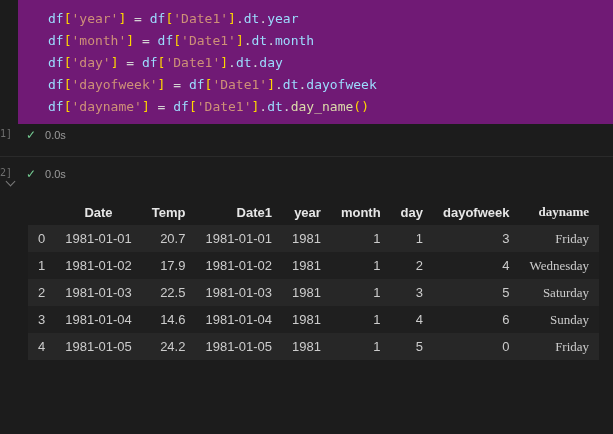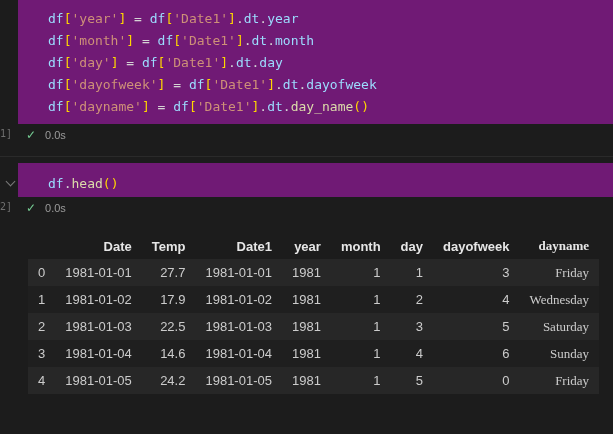--- a/index.html
+++ b/index.html
@@ -85,21 +85,21 @@
   }
   table.df th {
     font-weight: bold;
     color: #e6e6e6;
     height: 26px;
   }
   table.df tbody tr:nth-child(odd) { background: #272727; }
   table.df tbody tr:nth-child(even) { background: #1f1f1f; }
   
   table.df th:nth-child(1), table.df td:nth-child(1) { width: 26px; color: #cccccc; }
-  table.df th:nth-child(2), table.df td:nth-child(2) { width: 84px; }
+  table.df th:nth-child(2), table.df td:nth-child(2) { width: 84px; text-align: center; }
   table.df th:nth-child(3), table.df td:nth-child(3) { width: 52px; }
   table.df th:nth-child(4), table.df td:nth-child(4) { width: 84px; }
   table.df th:nth-child(5), table.df td:nth-child(5) { width: 40px; }
   table.df th:nth-child(6), table.df td:nth-child(6) { width: 48px; }
   table.df th:nth-child(7), table.df td:nth-child(7) { width: 38px; }
   table.df th:nth-child(8), table.df td:nth-child(8) { width: 82px; }
   table.df th:nth-child(9), table.df td:nth-child(9) { width: 74px; font-family: Liberation Serif, serif; }
 </style>
 </head>
 <body>
@@ -120,25 +120,20 @@
       <span class="exec-label">1]</span>
       <span class="check-icon">✓</span>
       <span>0.0s</span>
     </div>
   </div>
 
   <div class="cell-divider"></div>
 
   <div class="cell cell2">
     <span class="chevron-icon"></span>
-    <div class="cell-editor">
-      <div>
-          <div class="code-line"><span class="tok-v">df</span><span class="tok-o">.</span><span class="tok-f">head</span><span class="tok-b">(</span><span class="tok-b">)</span></div>
-        </div>
-    </div>
     <div class="cell-status">
       <span class="exec-label">2]</span>
       <span class="check-icon">✓</span>
       <span>0.0s</span>
     </div>
   </div>
 
   <div class="output-area">
     <table class="df">
       <thead>
@@ -151,21 +146,21 @@
             <th>month</th>
             <th>day</th>
             <th>dayofweek</th>
             <th>dayname</th>
           </tr>
         </thead>
       <tbody>
           <tr>
             <td>0</td>
             <td>1981-01-01</td>
-            <td>27.7</td>
+            <td>20.7</td>
             <td>1981-01-01</td>
             <td>1981</td>
             <td>1</td>
             <td>1</td>
             <td>3</td>
             <td>Friday</td>
           </tr>
           <tr>
             <td>1</td>
             <td>1981-01-02</td>

